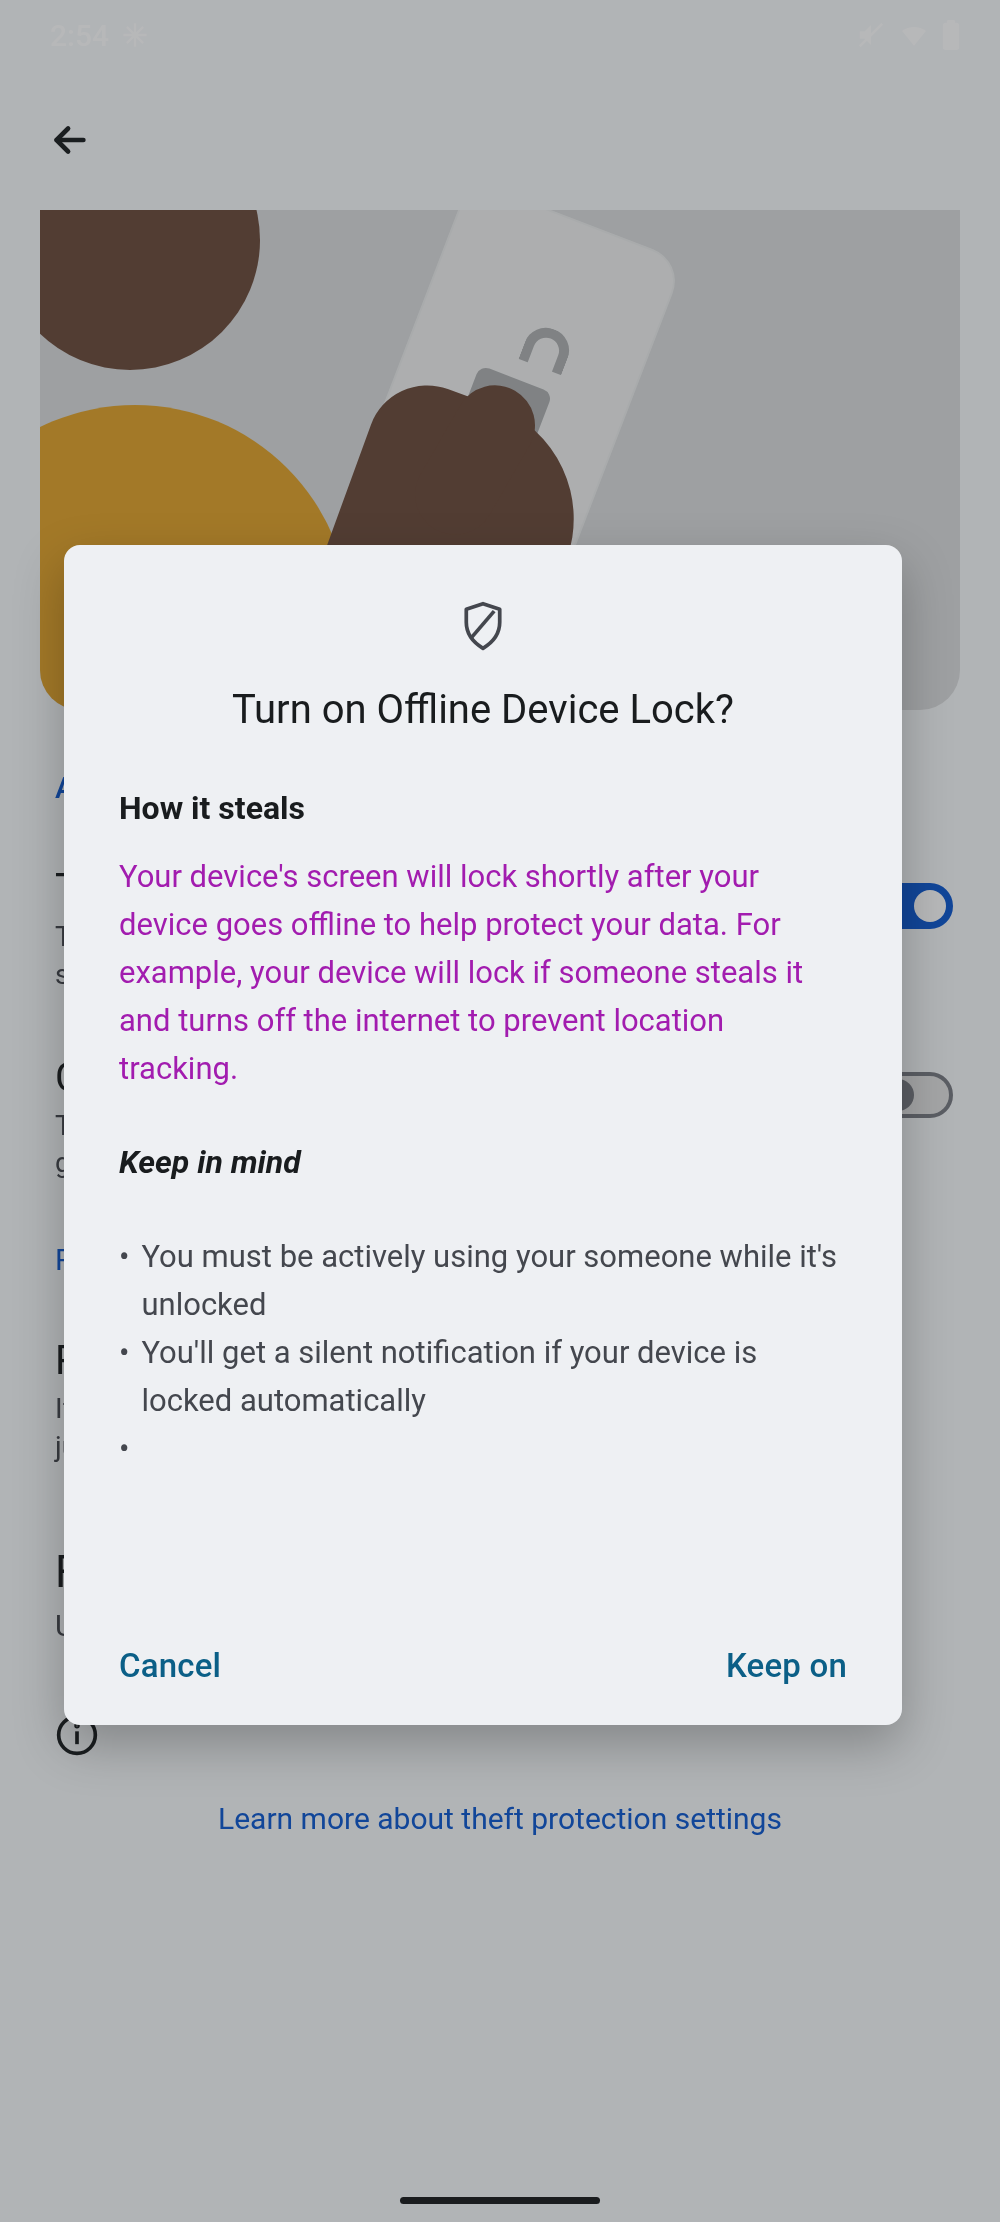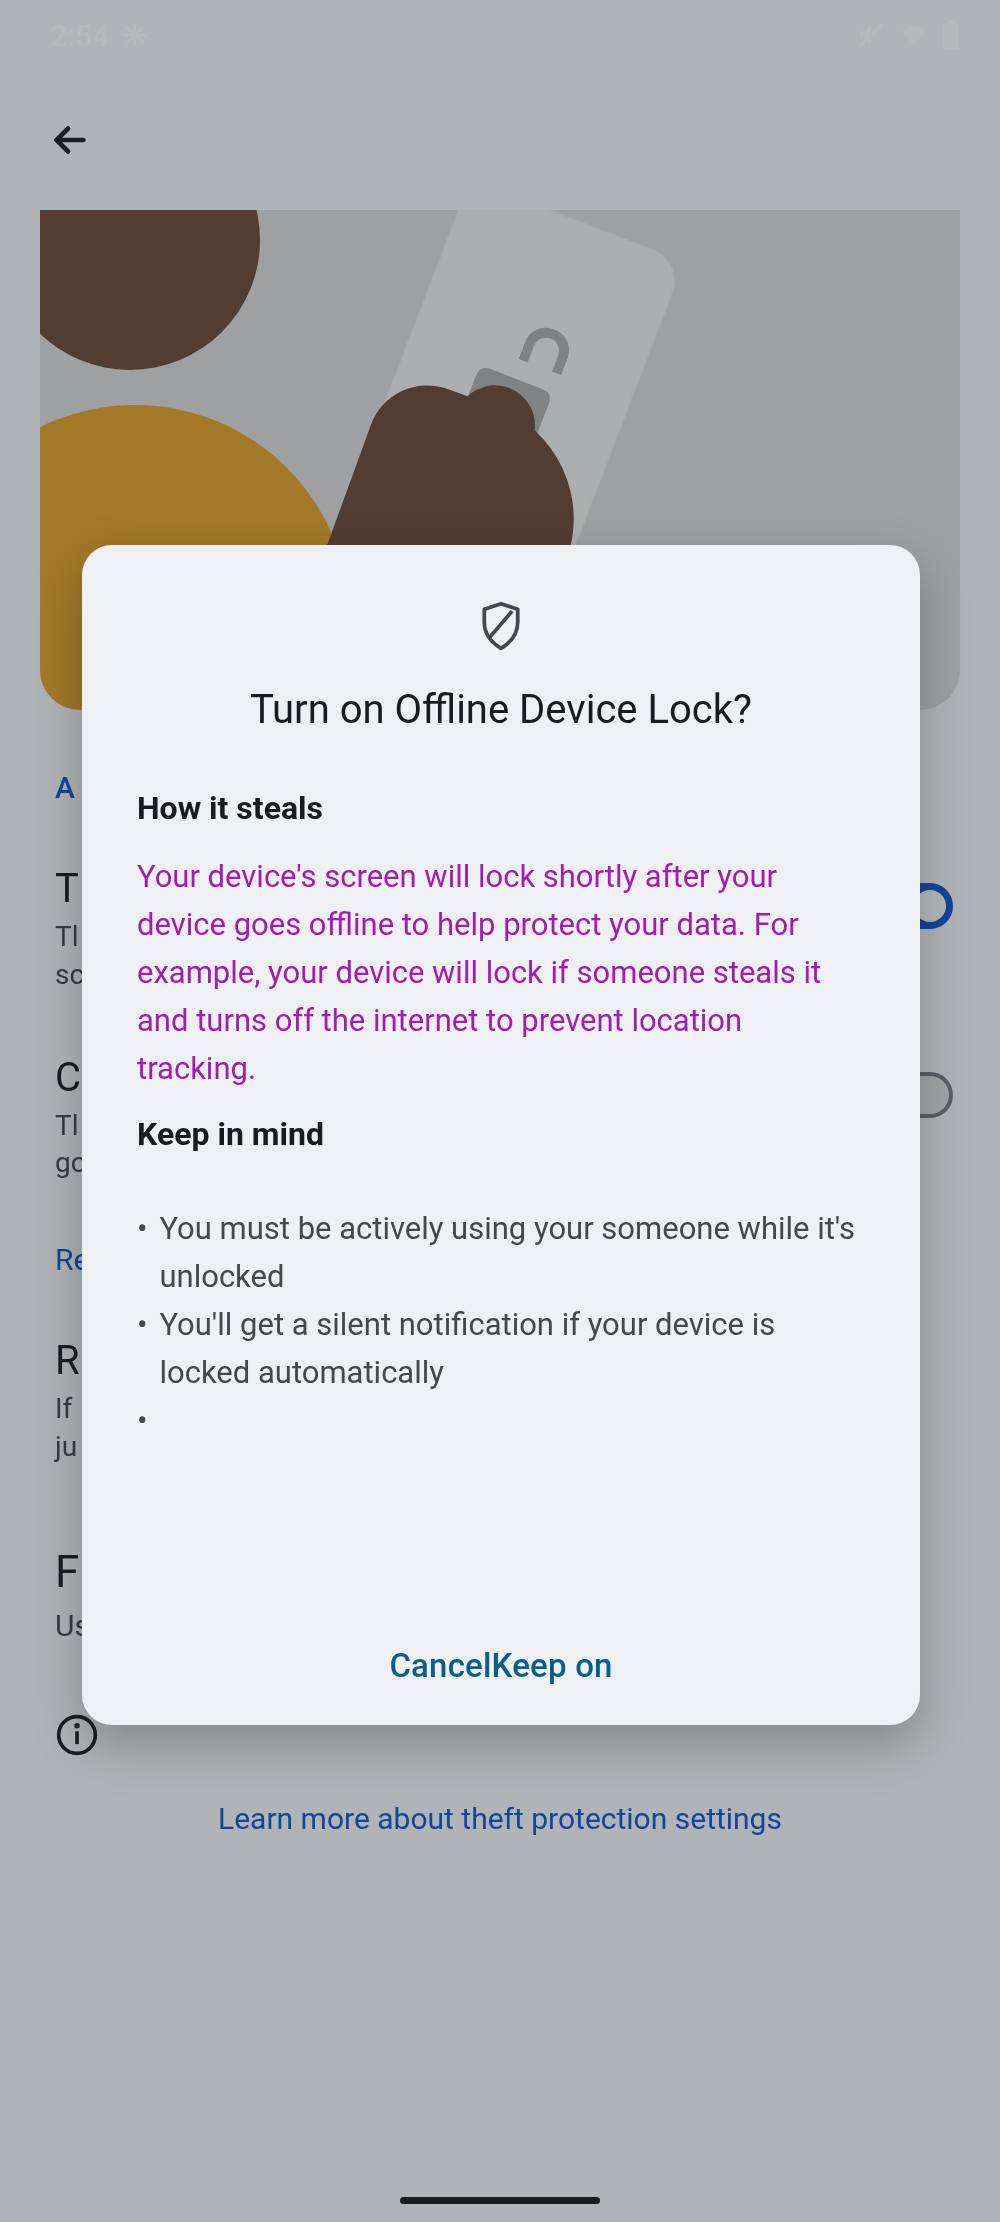--- a/index.html
+++ b/index.html
@@ -100,36 +100,36 @@
   .learn-more { margin-top:40px; font-size:30px; color:#0b57d0; text-underline-offset: 6px; text-align: center; }
 
   
   .scrim {
     position:absolute; inset:0;
     background: rgba(30,33,36,0.32);
   }
 
   .dialog {
     position:absolute;
-    left: 82px;  width: 838px;
+    left: 64px;  width: 838px;
     top: 545px;  min-height: 1180px;
     background: #eef0f3;
-    border-radius: 30px;
+    border-radius: 16px;
     padding: 55px 55px 40px;
     box-shadow: 0 20px 50px rgba(0,0,0,0.25);
     display:flex; flex-direction:column;
   }
   .dialog .d-icon { align-self:center; margin-bottom: 30px; }
   .dialog .d-title { align-self:center; font-size:40px; color:#191c1e; margin-bottom: 50px; }
   .dialog .d-h { font-size:32px; font-weight:700; color:#191c1e; margin: 6px 0 26px; }
   .dialog .d-p { font-size:31px; color:#a21caf; line-height:1.55; }
   .dialog .bullets { margin-top: 26px; }
   .dialog .bullet { display:flex; gap:12px; font-size:31px; color:#44474e; line-height:1.55; }
   .dialog .bullet .dot { flex:0 0 auto; }
-  .dialog .actions { margin-top:auto; padding-top:60px; display:flex; justify-content:center; }
+  .dialog .actions { margin-top:auto; padding-top:60px; display:flex; justify-content:space-between; }
   .dialog .btn { font-size:33px; font-weight:500; color:#0b5f87; letter-spacing:.2px; }
 
   
   .navhandle {
     position:absolute; bottom:18px; left:50%; transform:translateX(-50%);
     width:200px; height:7px; background:#1a1c1e; border-radius:6px;
   }
 </style>
 </head>
 <body>
@@ -232,21 +232,21 @@
     <svg width="46" height="52" viewBox="0 0 24 28" fill="none" stroke="#44474e" stroke-width="2" stroke-linejoin="round">
       <path d="M12 2l9 3v7c0 7-4 11-9 14-5-3-9-7-9-14V5l9-3z"></path>
       <path d="M6 20L18 6" stroke-width="2"></path>
     </svg>
   </span>
   <div class="d-title">Turn on Offline Device Lock?</div>
 
   <div class="d-h">How it steals</div>
   <div class="d-p">Your device's screen will lock shortly after your device goes offline to help protect your data. For example, your device will lock if someone steals it and turns off the internet to prevent location tracking.</div>
 
-  <div class="d-h" style="margin-top:22px;">Keep in mind</div>
+  <div class="d-h" style="margin-top:50px;font-style:italic;">Keep in mind</div>
   <div class="bullets">
     <div class="bullet">
         <span class="dot">•</span>
         <span>You must be actively using your someone while it's unlocked</span>
       </div>
     <div class="bullet">
         <span class="dot">•</span>
         <span>You'll get a silent notification if your device is locked automatically</span>
       </div>
     <div class="bullet">

